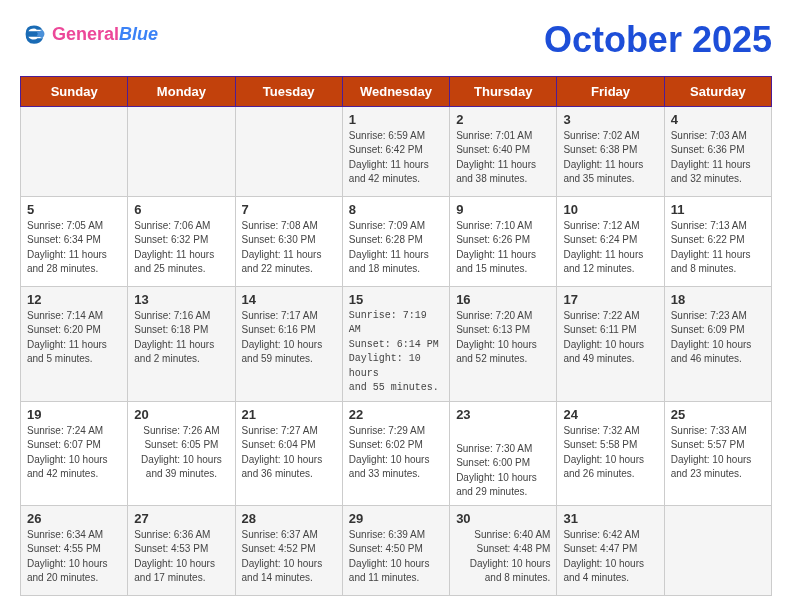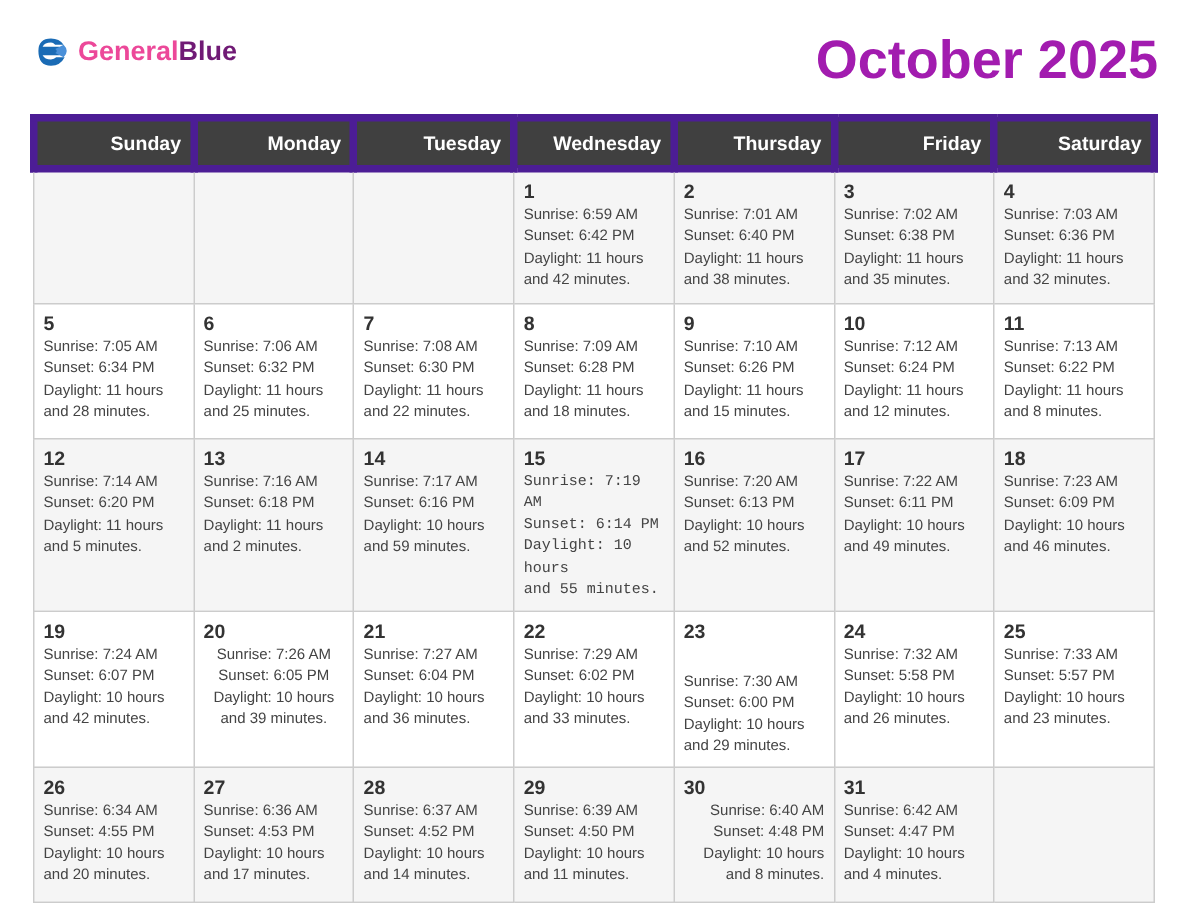--- a/index.html
+++ b/index.html
@@ -22,52 +22,53 @@
       gap: 4px;
     }
     .logo-text-general {
       font-size: 18px;
       font-weight: bold;
       color: #ec4899;
     }
     .logo-text-blue {
       font-size: 18px;
       font-weight: bold;
-      color: #701a75;
+      color: #3b82f6;
+      font-style: italic;
     }
     .logo-icon {
       width: 28px;
       height: 28px;
     }
     .title-area {
       text-align: right;
     }
     .month-title {
       font-size: 36px;
       font-weight: bold;
-      color: #a21caf;
+      color: #1d4ed8;
       line-height: 1.1;
     }
     .location-title {
       font-size: 16px;
       color: #555;
     }
     table {
       width: 100%;
       border-collapse: collapse;
       table-layout: fixed;
     }
     thead tr th {
-      background: #404040;
+      background: #c2410c;
       color: #fff;
       font-size: 13px;
       font-weight: bold;
       padding: 7px 6px;
-      text-align: right;
-      border: 5px solid #4c1d95;
+      text-align: center;
+      border: 1px solid #4c1d95;
     }
     tbody tr td {
       vertical-align: top;
       border: 1px solid #ccc;
       padding: 5px 6px;
       font-size: 10.5px;
       color: #333;
       height: 90px;
     }
     tbody tr:nth-child(odd) td {

